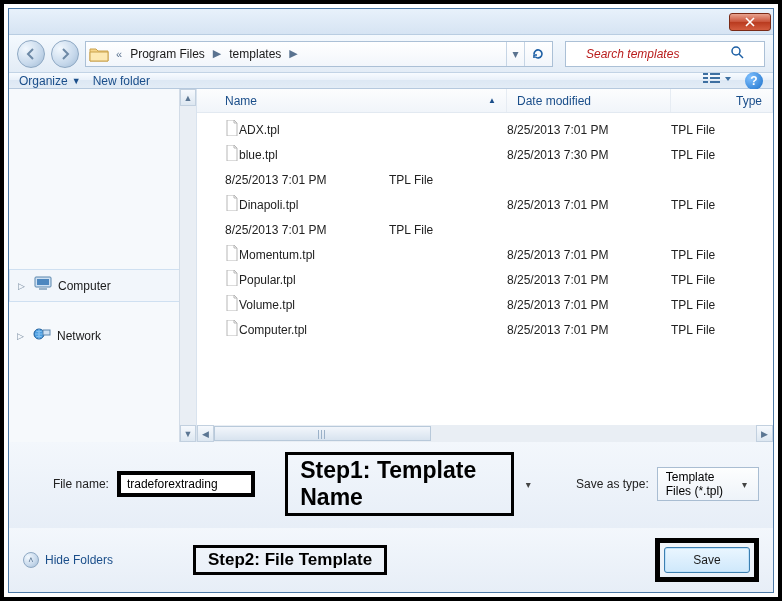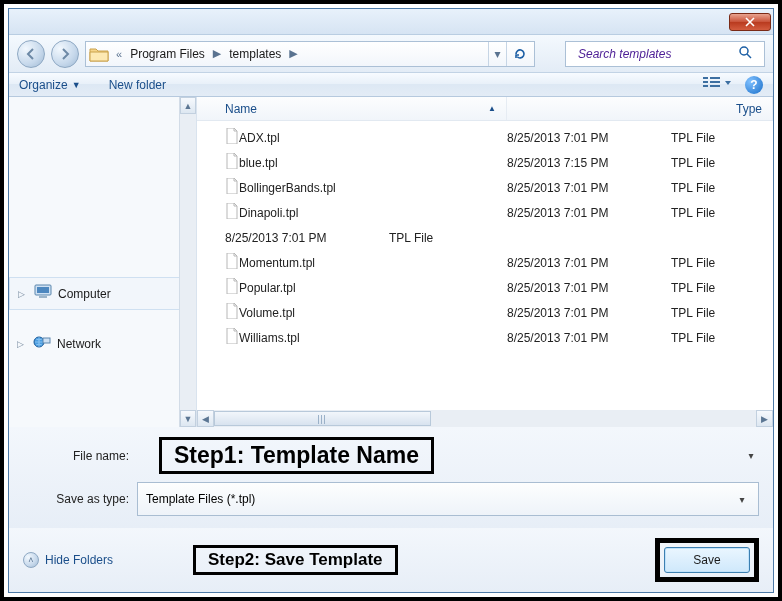--- a/index.html
+++ b/index.html
@@ -71,32 +71,32 @@
   .addr-dd {
     width:18px; height:24px; border-left:1px solid #c6d5e5;
     display:flex; align-items:center; justify-content:center; color:#5a7390;
   }
   .refresh-btn {
     width:26px; height:24px; border-left:1px solid #c6d5e5;
     display:flex; align-items:center; justify-content:center; color:#1b5ea4;
   }
   .searchbox {
     width:200px; height:26px; background:#fff;
-    border:1px solid #abc0d6; margin-left:24px;
-    display:flex; align-items:center; padding:0 12px;
-    color:#4c1d95; font-style:italic;
+    border:1px solid #abc0d6; margin-left:6px;
+    display:flex; align-items:center; padding:0 20px;
+    color:#b91c1c; font-style:italic;
   }
   .searchbox .mag {
     margin-left:auto; color:#1b5ea4;
   }
   .toolbar {
-    height:24px;
+    height:16px;
     background: linear-gradient(#f7fbff, #e8f0f9 49%, #dde8f4 50%, #e3ecf6);
     border-bottom:1px solid #b6c9de;
-    display:flex; align-items:center; padding:0 10px; gap:28px;text-align:right;
+    display:flex; align-items:center; padding:0 10px; gap:12px;text-align:right;
   }
   .tb-link { color:#1a4e8a; display:flex; align-items:center; gap:4px; }
   .tb-link .dd { font-size:9px; }
   .tb-right { margin-left:auto; display:flex; align-items:center; gap:14px; }
   .view-ico svg { width:28px; height:16px; }
   .help-ico {
     width:18px; height:18px; border-radius:50%;
     background:radial-gradient(circle at 30% 30%, #7fc0ff, #1a6fc9);
     color:#fff; display:flex; align-items:center; justify-content:center;
     font-weight:bold; font-size:12px;
@@ -164,21 +164,21 @@
   .hscroll .track { flex:1; background:#e9eef4; height:17px; position:relative; }
   .hscroll .thumb { position:absolute; left:0; top:0; height:15px; width:40%;
     background:linear-gradient(#f2f6fb,#d8e3ef); border:1px solid #b8c9da; margin-top:1px; }
   .hscroll .thumb::after { content:""; position:absolute; left:50%; top:3px; width:8px; height:9px;
     background: repeating-linear-gradient(90deg,#9bb1c8 0 1px, transparent 1px 3px);
     transform:translateX(-50%); }
 
   .bottom {
     background:linear-gradient(#f3f7fc,#e7eef7);
     padding:10px 14px 12px 14px;
-    display:flex; flex-direction:column; gap:8px;
+    display:flex; gap:8px;
   }
   .formrow { display:flex; align-items:center; gap:8px; }
   .formlabel { width:106px; text-align:right; color:#222; }
   .filename-box {
     border:4px solid #000; padding:2px 6px; background:#fff; width:166px; height:26px;
     display:flex; align-items:center;
   }
   .step1 {
     border:3px solid #000; padding:2px 12px; font-weight:bold; font-size:23px;
     margin-left:22px;
@@ -335,20 +335,23 @@
         <div class="sbtn bot">▼</div>
       </div>
     </div>
 
     <div class="listwrap">
       <div class="listhead">
         <div class="col name">
           <span>Name</span>
           <span class="sort-arrow">▲</span>
         </div>
+        <div class="col date">
+          <span>Date modified</span>
+        </div>
         <div class="col type">
           <span>Type</span>
         </div>
       </div>
       <div class="listbody" id="file-rows">
             <div class="row">
               <div class="cname">
                 <span class="file-ico"><svg viewBox="0 0 14 16">
                     <path d="M2 0 h7 l3 3 v13 h-10 z" fill="#fff" stroke="#b7b7b7"></path>
                     <path d="M9 0 v3 h3" fill="none" stroke="#b7b7b7"></path>
@@ -359,31 +362,24 @@
               <div class="ctype">TPL File</div>
             </div>
             <div class="row">
               <div class="cname">
                 <span class="file-ico"><svg viewBox="0 0 14 16">
                     <path d="M2 0 h7 l3 3 v13 h-10 z" fill="#fff" stroke="#b7b7b7"></path>
                     <path d="M9 0 v3 h3" fill="none" stroke="#b7b7b7"></path>
                   </svg></span>
                 <span>blue.tpl</span>
               </div>
-              <div class="cdate">8/25/2013 7:15 PM</div>
-              <div class="ctype">TPL File</div>
-            </div>
-            <div class="row">
-              <div class="cname">
-                <span class="file-ico"><svg viewBox="0 0 14 16">
-                    <path d="M2 0 h7 l3 3 v13 h-10 z" fill="#fff" stroke="#b7b7b7"></path>
-                    <path d="M9 0 v3 h3" fill="none" stroke="#b7b7b7"></path>
-                  </svg></span>
-                <span>BollingerBands.tpl</span>
-              </div>
+              <div class="cdate">8/25/2013 7:30 PM</div>
+              <div class="ctype">TPL File</div>
+            </div>
+            <div class="row">
               <div class="cdate">8/25/2013 7:01 PM</div>
               <div class="ctype">TPL File</div>
             </div>
             <div class="row">
               <div class="cname">
                 <span class="file-ico"><svg viewBox="0 0 14 16">
                     <path d="M2 0 h7 l3 3 v13 h-10 z" fill="#fff" stroke="#b7b7b7"></path>
                     <path d="M9 0 v3 h3" fill="none" stroke="#b7b7b7"></path>
                   </svg></span>
                 <span>Dinapoli.tpl</span>
@@ -427,57 +423,60 @@
               </div>
               <div class="cdate">8/25/2013 7:01 PM</div>
               <div class="ctype">TPL File</div>
             </div>
             <div class="row">
               <div class="cname">
                 <span class="file-ico"><svg viewBox="0 0 14 16">
                     <path d="M2 0 h7 l3 3 v13 h-10 z" fill="#fff" stroke="#b7b7b7"></path>
                     <path d="M9 0 v3 h3" fill="none" stroke="#b7b7b7"></path>
                   </svg></span>
-                <span>Williams.tpl</span>
+                <span>Computer.tpl</span>
               </div>
               <div class="cdate">8/25/2013 7:01 PM</div>
               <div class="ctype">TPL File</div>
             </div>
           </div>
       <div class="hscroll">
         <div class="sbtn">◀</div>
         <div class="track">
               <div class="thumb"></div>
             </div>
         <div class="sbtn">▶</div>
       </div>
     </div>
   </div>
 
   <div class="bottom">
     <div class="formrow">
       <div class="formlabel">File name:</div>
+      <div class="filename-box">
+        <span>tradeforextrading</span>
+      </div>
       <div class="step1">Step1: Template Name</div>
       <div class="dd-arrow">▾</div>
     </div>
     <div class="formrow">
       <div class="formlabel">Save as type:</div>
       <div class="type-box">
         <span>Template Files (*.tpl)</span>
         <div class="dd-arrow">▾</div>
       </div>
     </div>
   </div>
 
   <div class="footer">
     <div class="hidefolders">
       <span class="hf-icon">˄</span>
       <span>Hide Folders</span>
     </div>
-    <div class="step2">Step2: Save Template</div>
+    <div class="step2">Step2: File Template</div>
     <div class="btns">
       <div class="savewrap">
         <div class="winbtn save">
           <span>Save</span>
         </div>
       </div>
     </div>
   </div>
 
 </div>

